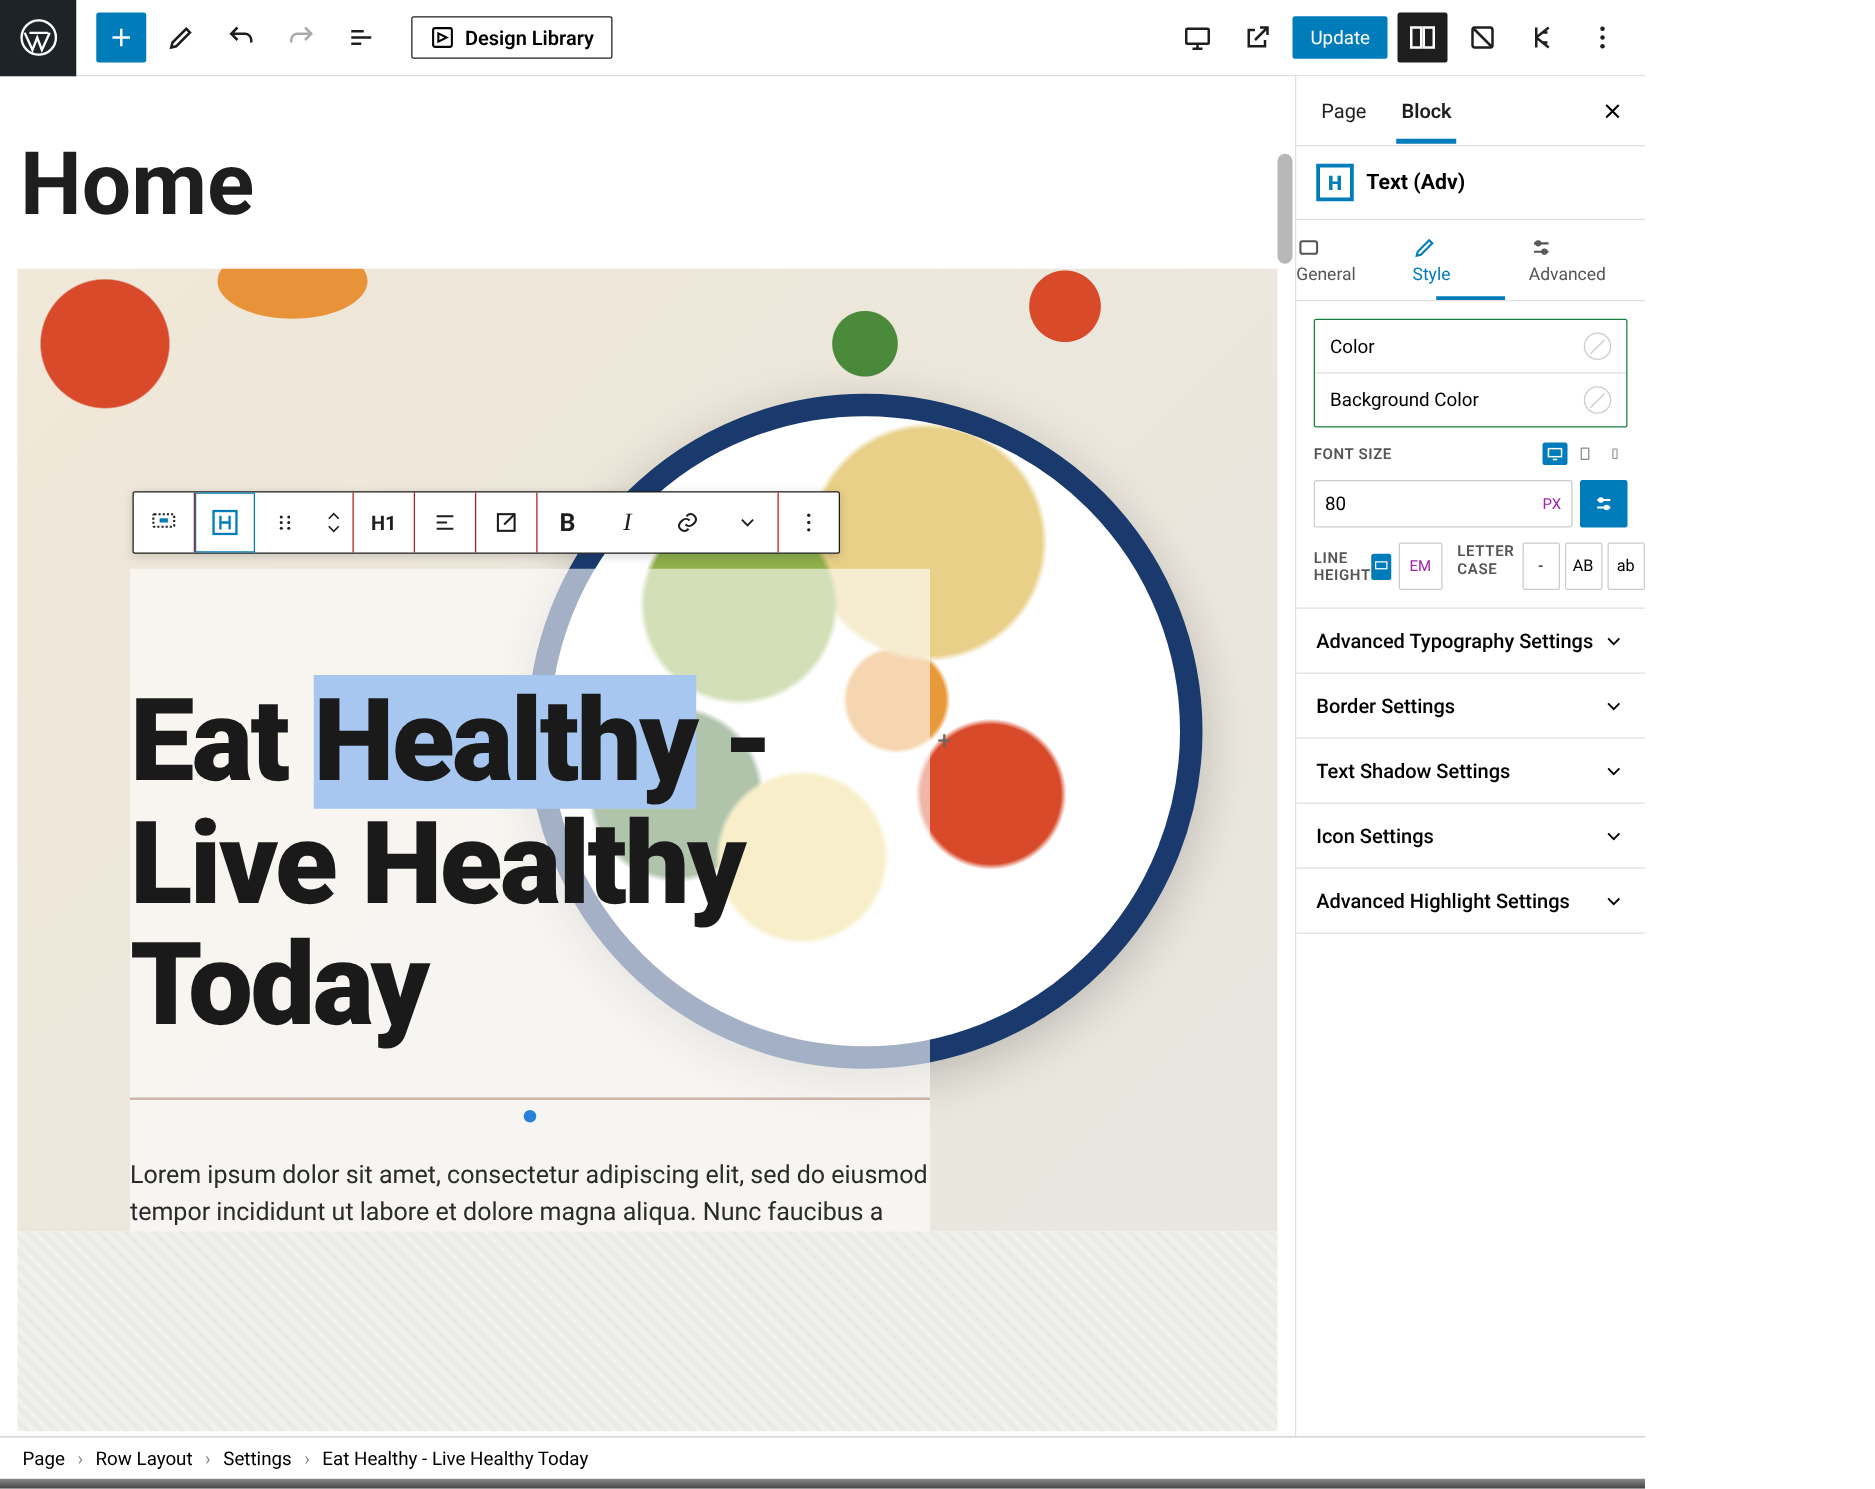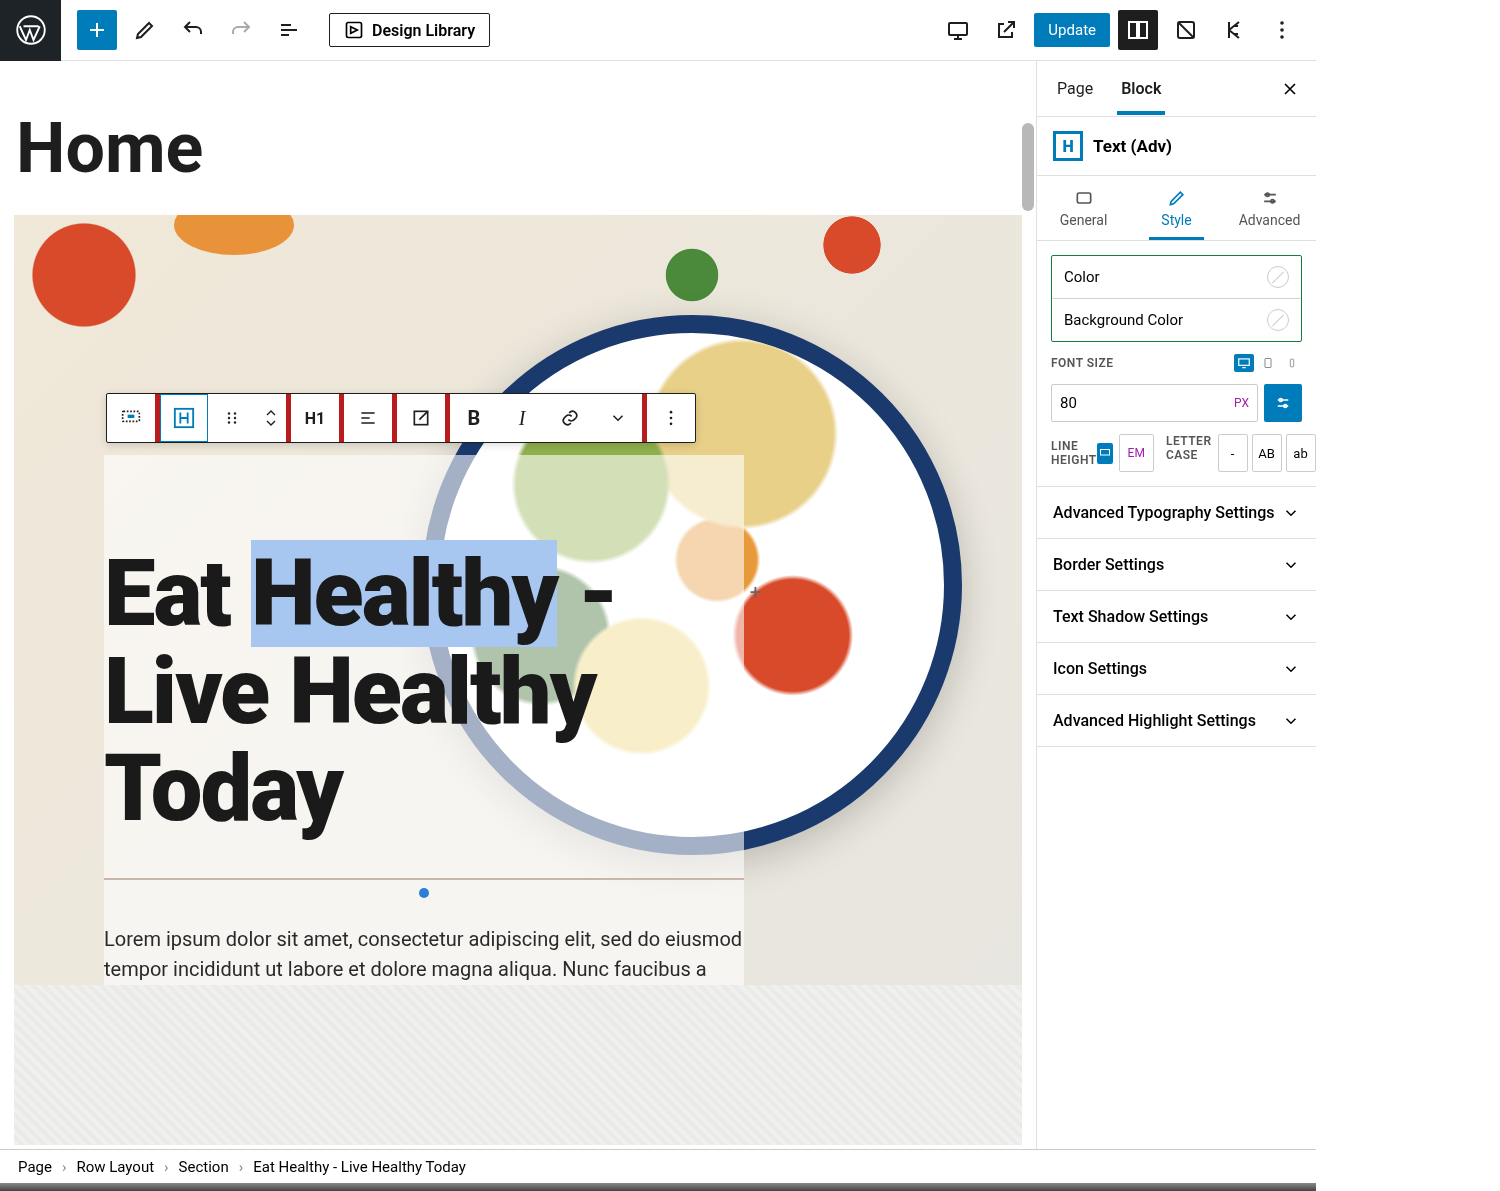--- a/index.html
+++ b/index.html
@@ -42,40 +42,40 @@
 .hr-line { height: 2px; background: #c9b6a9; }
 .hr-dot { width: 10px; height: 10px; background: #2a7fd8; border-radius: 50%; margin: 8px auto 0 auto; }
 .para { font-size: 20px; line-height: 1.5; color: #2a2a2a; margin-bottom: 28px; }
 
 .lower { margin: 0 14px; height: 160px; background: repeating-linear-gradient(45deg, #f0f0ee 0 4px, #eaeae8 4px 8px); }
 .canvas-scroll { position:absolute; right:2px; top:62px; width:12px; height:88px; background:#b8b8b8; border-radius:6px; }
 .add-handle { position:absolute; left:73%; top:365px; color:#666; font-size:20px; }
 
 
 .block-toolbar { position: absolute; left: 106px; top: 332px; background: #fff; border: 1px solid #1e1e1e; border-radius: 2px; display: flex; box-shadow: 0 2px 8px rgba(0,0,0,0.15); z-index: 20; }
-.bt-group { display: flex; border-right: 5px solid #b91c1c; }
+.bt-group { display: flex; border-right: 1px solid #b91c1c; }
 .bt-group:last-child { border-right: none; }
 .bt-btn { width: 48px; height: 48px; display: flex; align-items: center; justify-content: center; cursor: pointer; font-size: 18px; color: #1e1e1e; }
 .bt-btn.h-block { border:1px solid #007cba; }
 .bt-btn.dot-outline { }
 .bt-btn.narrow { width: 30px; flex-direction: column; font-size: 12px; }
 .bt-btn .h1lbl { font-weight: 700; font-size: 16px; }
 
 
 .sidebar { width: 280px; border-left: 1px solid #e0e0e0; display: flex; flex-direction: column; background: #fff; }
 .sb-tabs { display: flex; align-items: center; height: 56px; border-bottom: 1px solid #e0e0e0; padding: 0 6px; }
 .sb-tab { padding: 16px 14px; font-size: 16px; color: #1e1e1e; cursor: pointer; position: relative; }
 .sb-tab.active { font-weight: 600; }
 .sb-tab.active::after { content:""; position:absolute; left:10px; right:10px; bottom:-1px; height:4px; background:#007cba; }
 .sb-close { margin-left: auto; width: 40px; height: 40px; display:flex; align-items:center; justify-content:center; cursor:pointer; }
 .sb-block-header { display:flex; align-items:center; gap:10px; padding: 14px 16px; border-bottom:1px solid #e0e0e0; }
 .sb-block-icon { width:30px; height:30px; border:3px solid #007cba; display:flex; align-items:center; justify-content:center; color:#007cba; font-weight:900; font-size:16px; }
 .sb-block-name { font-weight:700; font-size:17px;text-align:right; }
 .sb-subtabs { display:flex; border-bottom:1px solid #e0e0e0; }
-.sb-subtab { flex:1; display:flex; flex-direction:column; align-items:center; gap:4px; padding: 12px 0; font-size:14px; cursor:pointer; color:#555; position:relative; }
+.sb-subtab { flex:1; display:flex; flex-direction:column; align-items:flex-start; gap:4px; padding: 12px 0; font-size:14px; cursor:pointer; color:#555; position:relative; }
 .sb-subtab.active { color:#007cba; }
 .sb-subtab.active::after { content:""; position:absolute; left:20%; right:20%; bottom:0; height:3px; background:#007cba; }
 .sb-subtab svg { width:20px; height:20px; }
 .sb-body { padding: 14px; display:flex; flex-direction:column; gap:12px; }
 .color-row { border:1px solid #d0d0d0; border-radius:2px; display:flex; align-items:center; justify-content:space-between; padding:10px 12px; font-size:15px; cursor:pointer; }
 .color-rows { border:1px solid #15803d; border-radius:2px; }
 .color-rows .color-row { border:none; border-bottom:1px solid #d0d0d0; }
 .color-rows .color-row:last-child { border-bottom:none; }
 .empty-swatch { width:22px; height:22px; border:1px solid #ccc; border-radius:50%; position:relative; }
 .empty-swatch::after { content:""; position:absolute; left:2px; right:2px; top:50%; height:1px; background:#ccc; transform: rotate(-45deg); }
@@ -455,18 +455,18 @@
         </div>
       </div>
     </div>
   </div>
 
   <div class="breadcrumb">
     <span>Page</span>
     <span class="sep">›</span>
     <span>Row Layout</span>
     <span class="sep">›</span>
-    <span>Section</span>
+    <span>Settings</span>
     <span class="sep">›</span>
     <span>Eat Healthy - Live Healthy Today</span>
   </div>
   <div class="breadcrumb-suffix"></div>
 </div>
 
 </body></html>

